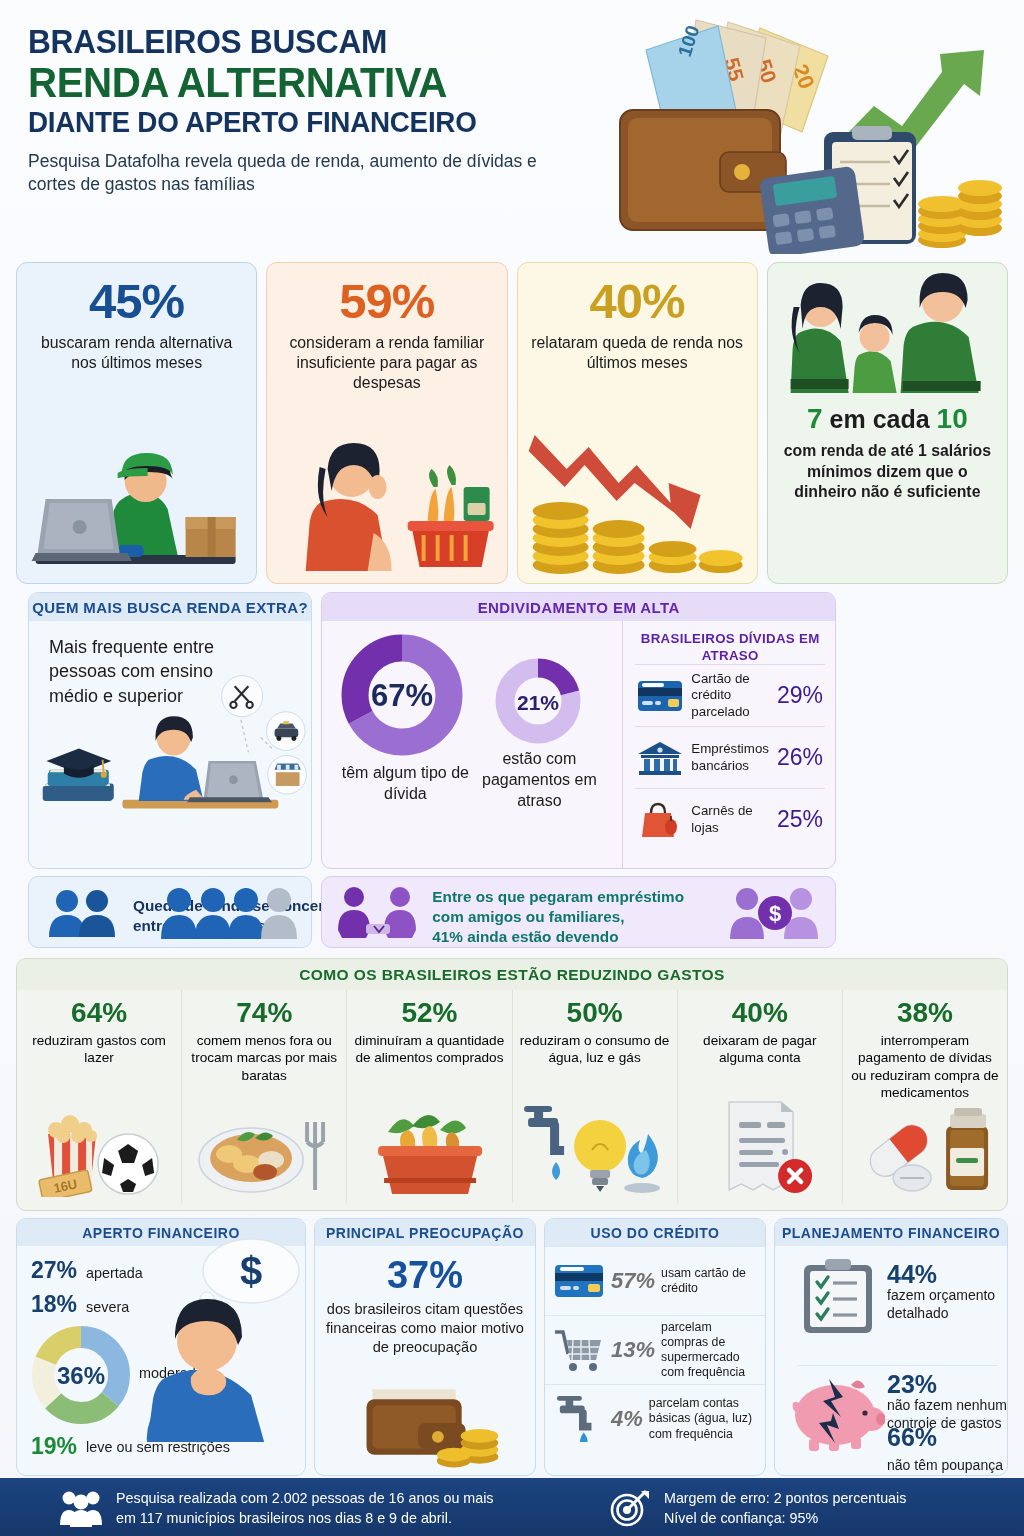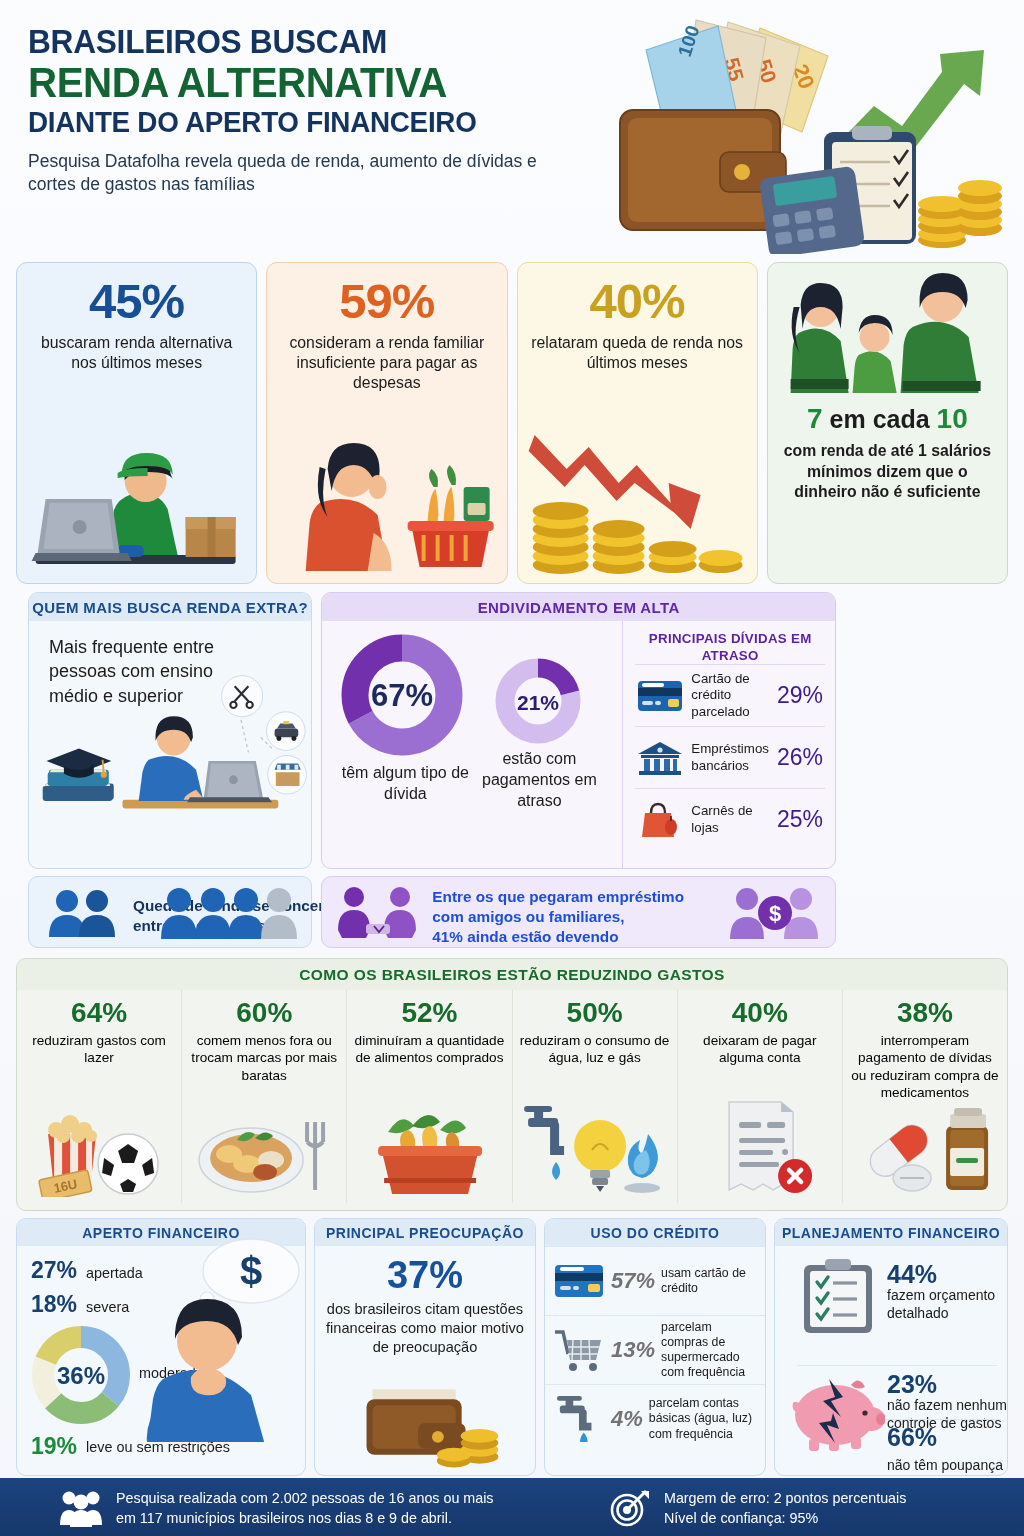--- a/index.html
+++ b/index.html
@@ -64,21 +64,21 @@
   .qm-body { position:relative; height:247px; }
   .qm-text { position:absolute; left:20px; top:14px; width:215px; font-size:18px;
              color:#1b1b1b; line-height:1.35; }
   .qm-art { position:absolute; left:0; top:0; width:100%; height:247px; }
 
   .strip { border-radius:10px; border:1.3px solid; height:72px; position:relative; }
   .strip.blue { background:#eaf2fb; border-color:#c7dcef; }
   .strip.purple { background:#f0e9fb; border-color:#d9cbee; }
   .strip .txt { position:absolute; font-size:15.3px; line-height:1.32; font-weight:600; }
   .strip.blue .txt { left:104px; top:19px; width:255px; color:#14335f; }
-  .strip.purple .txt { left:110px; top:10px; width:280px; color:#1d4ed8; }
+  .strip.purple .txt { left:110px; top:10px; width:280px; color:#0f766e; }
 
   .end-body { position:relative; height:247px; display:flex; }
   .end-left { width:300px; position:relative; }
   .end-right { flex:1; border-left:1.2px solid #ddd0f0; padding:10px 10px 0 12px; }
   .pd-title { text-align:center; font-size:13.3px; font-weight:bold; color:#5b1fa8;
               letter-spacing:0.3px; line-height:1.25; }
   .pd-row { display:flex; align-items:center; gap:8px; border-top:1.1px solid #e3d8f3;
             height:62px; padding:0 2px; }
   .pd-row:first-of-type { margin-top:7px; }
   .pd-ic { width:46px; height:38px; flex:0 0 46px; }
@@ -436,21 +436,21 @@
             </svg>
             <div class="dlabel" style="left:8px; top:142px; width:150px;">têm algum tipo de dívida</div>
             <svg style="position:absolute;left:172px;top:36px;width:88px;height:88px" viewBox="0 0 88 88">
               <circle cx="44" cy="44" r="33" fill="none" stroke="#d3bdee" stroke-width="19" stroke-dasharray="163.8 207.3" stroke-dashoffset="-43.5" transform="rotate(-90 44 44)"></circle>
               <circle cx="44" cy="44" r="33" fill="none" stroke="#7230ad" stroke-width="19" stroke-dasharray="43.5 207.3" transform="rotate(-90 44 44)"></circle>
               <text x="44" y="53" text-anchor="middle" font-size="21" font-weight="bold" fill="#2a1f72" font-family="Liberation Sans, sans-serif">21%</text>
             </svg>
             <div class="dlabel" style="left:158px; top:128px; width:118px;">estão com pagamentos em atraso</div>
           </div>
           <div class="end-right">
-            <div class="pd-title">PRINCIPAIS DÍVIDAS EM ATRASO</div>
+            <div class="pd-title">BRASILEIROS DÍVIDAS EM ATRASO</div>
             <div class="pd-row">
               <svg class="pd-ic" viewBox="0 0 46 34">
                 <rect x="1" y="2" width="44" height="30" rx="4" fill="#1c64ad"></rect>
                 <rect x="1" y="9" width="44" height="8" fill="#10365f"></rect>
                 <rect x="5" y="4" width="22" height="4" rx="2" fill="#ffffff"></rect>
                 <rect x="5" y="22" width="11" height="4" rx="2" fill="#cfe2f5"></rect>
                 <rect x="18" y="22" width="6" height="4" rx="2" fill="#cfe2f5"></rect>
                 <rect x="31" y="20" width="11" height="8" rx="2" fill="#f0ce58"></rect>
               </svg>
               <div class="pd-lbl">Cartão de crédito parcelado</div>
@@ -545,21 +545,21 @@
           <g fill="#1b1b1b">
             <path d="M104 52 l10 7 l-4 12 h-12 l-4 -12z"></path>
             <path d="M80 66 l10 7 l-3 11 l-9 -3z"></path>
             <path d="M128 66 l-10 7 l3 11 l9 -3z"></path>
             <path d="M96 92 l8 -5 l8 5 l-3 8 h-10z"></path>
           </g>
         </svg>
       </div>
 
       <div class="cut-col">
-        <div class="cut-pct">60%</div>
+        <div class="cut-pct">74%</div>
         <div class="cut-cap">comem menos fora ou trocam marcas por mais baratas</div>
         <svg class="cut-art" viewBox="0 0 150 105">
           <ellipse cx="62" cy="68" rx="52" ry="32" fill="#eef1f4" stroke="#ccd3da" stroke-width="1.6"></ellipse>
           <ellipse cx="62" cy="66" rx="41" ry="24" fill="#d9a25e"></ellipse>
           <ellipse cx="40" cy="62" rx="13" ry="9" fill="#efc878"></ellipse>
           <ellipse cx="58" cy="72" rx="14" ry="9" fill="#efc878"></ellipse>
           <ellipse cx="82" cy="68" rx="13" ry="9" fill="#ebe0c5"></ellipse>
           <path d="M48 48 q8 -12 18 -6 q-6 10 -18 6z" fill="#4e9c44"></path>
           <path d="M66 46 q10 -10 18 -2 q-8 8 -18 2z" fill="#3f8b38"></path>
           <ellipse cx="76" cy="80" rx="12" ry="8" fill="#b2562e"></ellipse>

